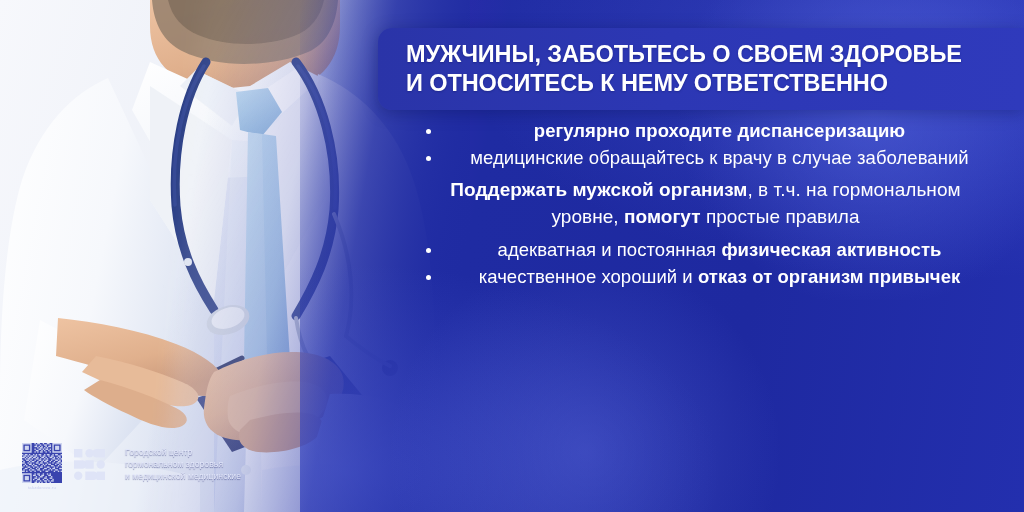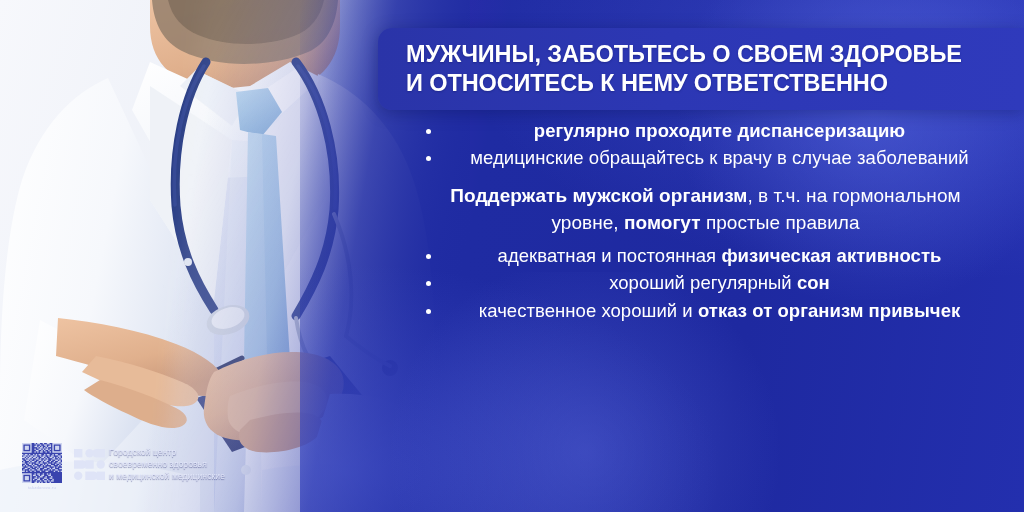--- a/index.html
+++ b/index.html
@@ -104,42 +104,42 @@
     width:5px; height:5px; border-radius:50%;
     background:#ffffff;
   }
   li.bold-item { font-weight:700; }
   li b, p b { font-weight:700; }
 
   .lead {
     color:#ffffff;
     font-size:19px;
     line-height:1.46;
-    margin:10px 0 6px 0;
+    margin:4px 0 6px 0;
     padding-left:0px;
     letter-spacing:0.05px;
   }
   .lead b { font-weight:700; }
 
   .group2 { margin-top:2px; }
   .group2 li { margin-bottom:5px; line-height:1.45; }
 
   
   .footer {
     position:absolute; left:22px; bottom:22px;
     display:flex; align-items:flex-start; gap:12px;
   }
   .qr-block { display:flex; flex-direction:column; align-items:center; gap:2px; }
   .qr { width:40px; height:40px; display:block; opacity:.92; }
   .qr-caption {
     font-size:4.2px; color:#c3c9ee; letter-spacing:.2px;
     white-space:nowrap; opacity:.85;
   }
 
-  .brand { display:flex; align-items:center; gap:4px; padding-top:3px; }
+  .brand { display:flex; align-items:center; gap:20px; padding-top:3px; }
   .brand-mark { width:31px; height:31px; display:block; opacity:.95; }
   .brand-lines {
     color:#e4e8fb;
     font-size:8.6px;
     line-height:1.42;
     letter-spacing:.06px;
     white-space:nowrap;
     text-shadow:0 1px 1px rgba(15,22,95,0.5);
   }
 </style>
@@ -273,21 +273,20 @@
 
     <ul class="bullets">
       <li class="bold-item">регулярно проходите диспансеризацию</li>
       <li>медицинские обращайтесь к врачу в случае заболеваний</li>
     </ul>
 
     <p class="lead"><b>Поддержать мужской организм</b><span>, в т.ч. на гормональном уровне, </span><b>помогут</b><span> простые правила</span></p>
 
     <ul class="bullets group2">
       <li><span>адекватная и постоянная </span><b>физическая активность</b></li>
-      <li><span>хороший регулярный </span><b>сон</b></li>
       <li><span>качественное хороший и </span><b>отказ от организм привычек</b></li>
     </ul>
   </div>
 
   <div class="footer">
 
     <div class="qr-block">
       <svg class="qr" viewBox="0 0 29 29" xmlns="http://www.w3.org/2000/svg">
         <rect width="29" height="29" fill="#2a35a8"></rect>
         <g fill="#cdd4f0">
@@ -497,19 +496,19 @@
           <rect x="12" y="12" width="9" height="9"></rect>
           <circle cx="28.5" cy="16.5" r="4.5"></circle>
 
           <circle cx="4.5" cy="28.5" r="4.5"></circle>
           <path d="M21 24 a4.5 4.5 0 0 1 0 9 h-9 v-9 z"></path>
           <rect x="24" y="24" width="9" height="9"></rect>
         </g>
       </svg>
       <div class="brand-lines">
         <div>Городской центр</div>
-        <div>своевременно здоровья</div>
+        <div>гормональном здоровья</div>
         <div>и медицинской медицинские</div>
       </div>
     </div>
   </div>
 
 </div>
 
 </body></html>

